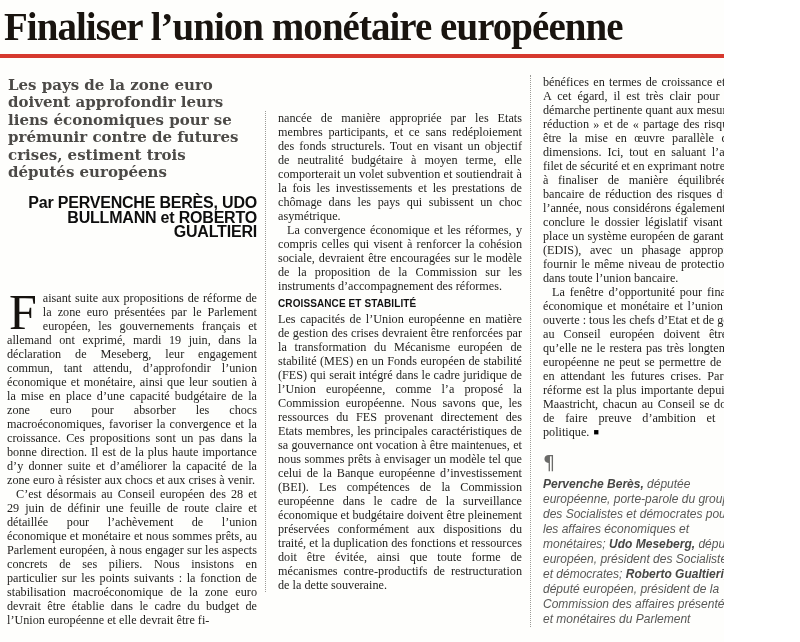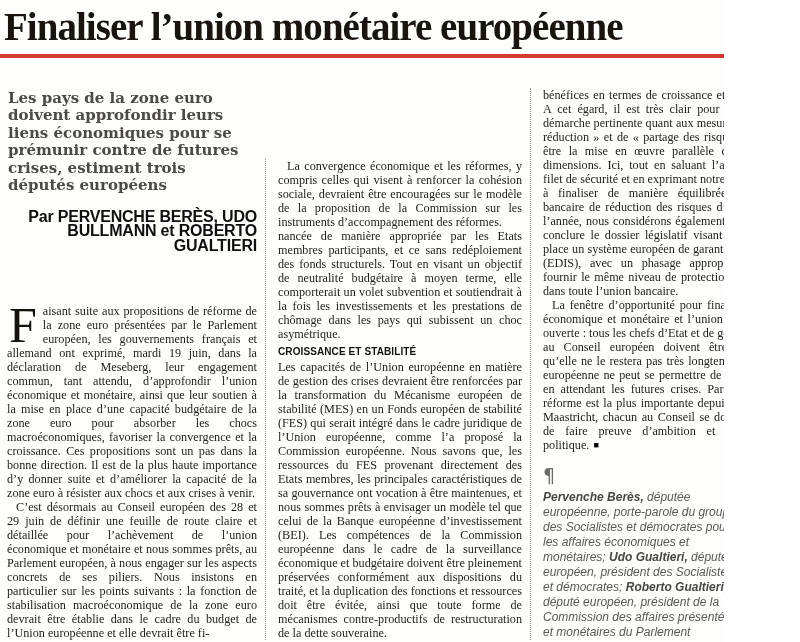--- a/index.html
+++ b/index.html
@@ -13,21 +13,21 @@
     font-size:41px; letter-spacing:-1px; color:#19140f;
     white-space:nowrap; transform:scaleX(0.95); transform-origin:left top;
     line-height:52px;
   }
   .title-rule {
     position:absolute; top:54px; left:0; width:800px; height:4px;
     background:#d6392e;
   }
   .cols {
     position:absolute; top:62px; left:7px; width:786px; bottom:2px;
-    display:flex; align-items:flex-end;
+    display:flex; align-items:center;
   }
   .col { flex:0 0 auto; }
   .col-1 { width:250px; }
   .col-2, .col-3 {
     width:244px; margin-left:8px; padding-left:12px;
     border-left:1px dotted #9a9a96;
   }
   .standfirst {
     margin:2px 0 0 1px; width:240px;
     font-family:"DejaVu Serif", serif; font-weight:700;
@@ -76,35 +76,35 @@
   <div class="cols">
 
     <div class="col col-1">
       <p class="standfirst">Les pays de la zone euro doivent approfondir leurs liens économiques pour se prémunir contre de futures crises, estiment trois députés européens</p>
       <p class="byline">Par PERVENCHE BERÈS, UDO BULLMANN et ROBERTO GUALTIERI</p>
       <p class="bp article-start"><span class="dropcap">F</span><span>aisant suite aux propositions de réforme de la zone euro présentées par le Parlement européen, les gouvernements français et allemand ont exprimé, mardi 19 juin, dans la déclaration de Meseberg, leur engagement commun, tant attendu, d’approfondir l’union économique et monétaire, ainsi que leur soutien à la mise en place d’une capacité budgétaire de la zone euro pour absorber les chocs macroéconomiques, favoriser la convergence et la croissance. Ces propositions sont un pas dans la bonne direction. Il est de la plus haute importance d’y donner suite et d’améliorer la capacité de la zone euro à résister aux chocs et aux crises à venir.</span></p>
       <p class="bp indent">C’est désormais au Conseil européen des 28 et 29 juin de définir une feuille de route claire et détaillée pour l’achèvement de l’union économique et monétaire et nous sommes prêts, au Parlement européen, à nous engager sur les aspects concrets de ses piliers. Nous insistons en particulier sur les points suivants : la fonction de stabilisation macroéconomique de la zone euro devrait être établie dans le cadre du budget de l’Union européenne et elle devrait être fi-</p>
     </div>
 
     <div class="col col-2">
+      <p class="bp">nancée de manière appropriée par les Etats membres participants, et ce sans redéploiement des fonds structurels. Tout en visant un objectif de neutralité budgétaire à moyen terme, elle comporterait un volet subvention et soutiendrait à la fois les investissements et les prestations de chômage dans les pays qui subissent un choc asymétrique.</p>
       <p class="bp indent">La convergence économique et les réformes, y compris celles qui visent à renforcer la cohésion sociale, devraient être encouragées sur le modèle de la proposition de la Commission sur les instruments d’accompagnement des réformes.</p>
-      <p class="bp">nancée de manière appropriée par les Etats membres participants, et ce sans redéploiement des fonds structurels. Tout en visant un objectif de neutralité budgétaire à moyen terme, elle comporterait un volet subvention et soutiendrait à la fois les investissements et les prestations de chômage dans les pays qui subissent un choc asymétrique.</p>
       <h2 class="subhead">CROISSANCE ET STABILITÉ</h2>
       <p class="bp">Les capacités de l’Union européenne en matière de gestion des crises devraient être renforcées par la transformation du Mécanisme européen de stabilité (MES) en un Fonds européen de stabilité (FES) qui serait intégré dans le cadre juridique de l’Union européenne, comme l’a proposé la Commission européenne. Nous savons que, les ressources du FES provenant directement des Etats membres, les principales caractéristiques de sa gouvernance ont vocation à être maintenues, et nous sommes prêts à envisager un modèle tel que celui de la Banque européenne d’investissement (BEI). Les compétences de la Commission européenne dans le cadre de la surveillance économique et budgétaire doivent être pleinement préservées conformément aux dispositions du traité, et la duplication des fonctions et ressources doit être évitée, ainsi que toute forme de mécanismes contre-productifs de restructuration de la dette souveraine.</p>
     </div>
 
     <div class="col col-3">
       <p class="bp">bénéfices en termes de croissance et de stabilité. A cet égard, il est très clair pour nous que la démarche pertinente quant aux mesures dites de « réduction » et de « partage des risques » devrait être la mise en œuvre parallèle de ces deux dimensions. Ici, tout en saluant l’accord sur le filet de sécurité et en exprimant notre engagement à finaliser de manière équilibrée le paquet bancaire de réduction des risques d’ici la fin de l’année, nous considérons également essentiel de conclure le dossier législatif visant à mettre en place un système européen de garantie des dépôts (EDIS), avec un phasage approprié, afin de fournir le même niveau de protection des dépôts dans toute l’union bancaire.</p>
       <p class="bp indent"><span>La fenêtre d’opportunité pour finaliser l’union économique et monétaire et l’union bancaire est ouverte : tous les chefs d’Etat et de gouvernement au Conseil européen doivent être conscients qu’elle ne le restera pas très longtemps. L’Union européenne ne peut se permettre de ne rien faire en attendant les futures crises. Parce que cette réforme est la plus importante depuis le traité de Maastricht, chacun au Conseil se doit désormais de faire preuve d’ambition et de courage politique.</span><span class="endmark">■</span></p>
 
       <div class="bios">
         <span class="pilcrow">¶</span>
         <span class="bio-name">Pervenche Berès,</span>
         <span>députée européenne, porte-parole du groupe des Socialistes et démocrates pour les affaires économiques et monétaires;</span>
-        <span class="bio-name">Udo Gualtieri,</span>
+        <span class="bio-name">Udo Meseberg,</span>
         <span>député européen, président des Socialistes et démocrates;</span>
         <span class="bio-name">Roberto Gualtieri,</span>
         <span>député européen, président de la Commission des affaires présentées et monétaires du Parlement</span>
       </div>
     </div>
 
   </div>
 </div>
 
 </body></html>

